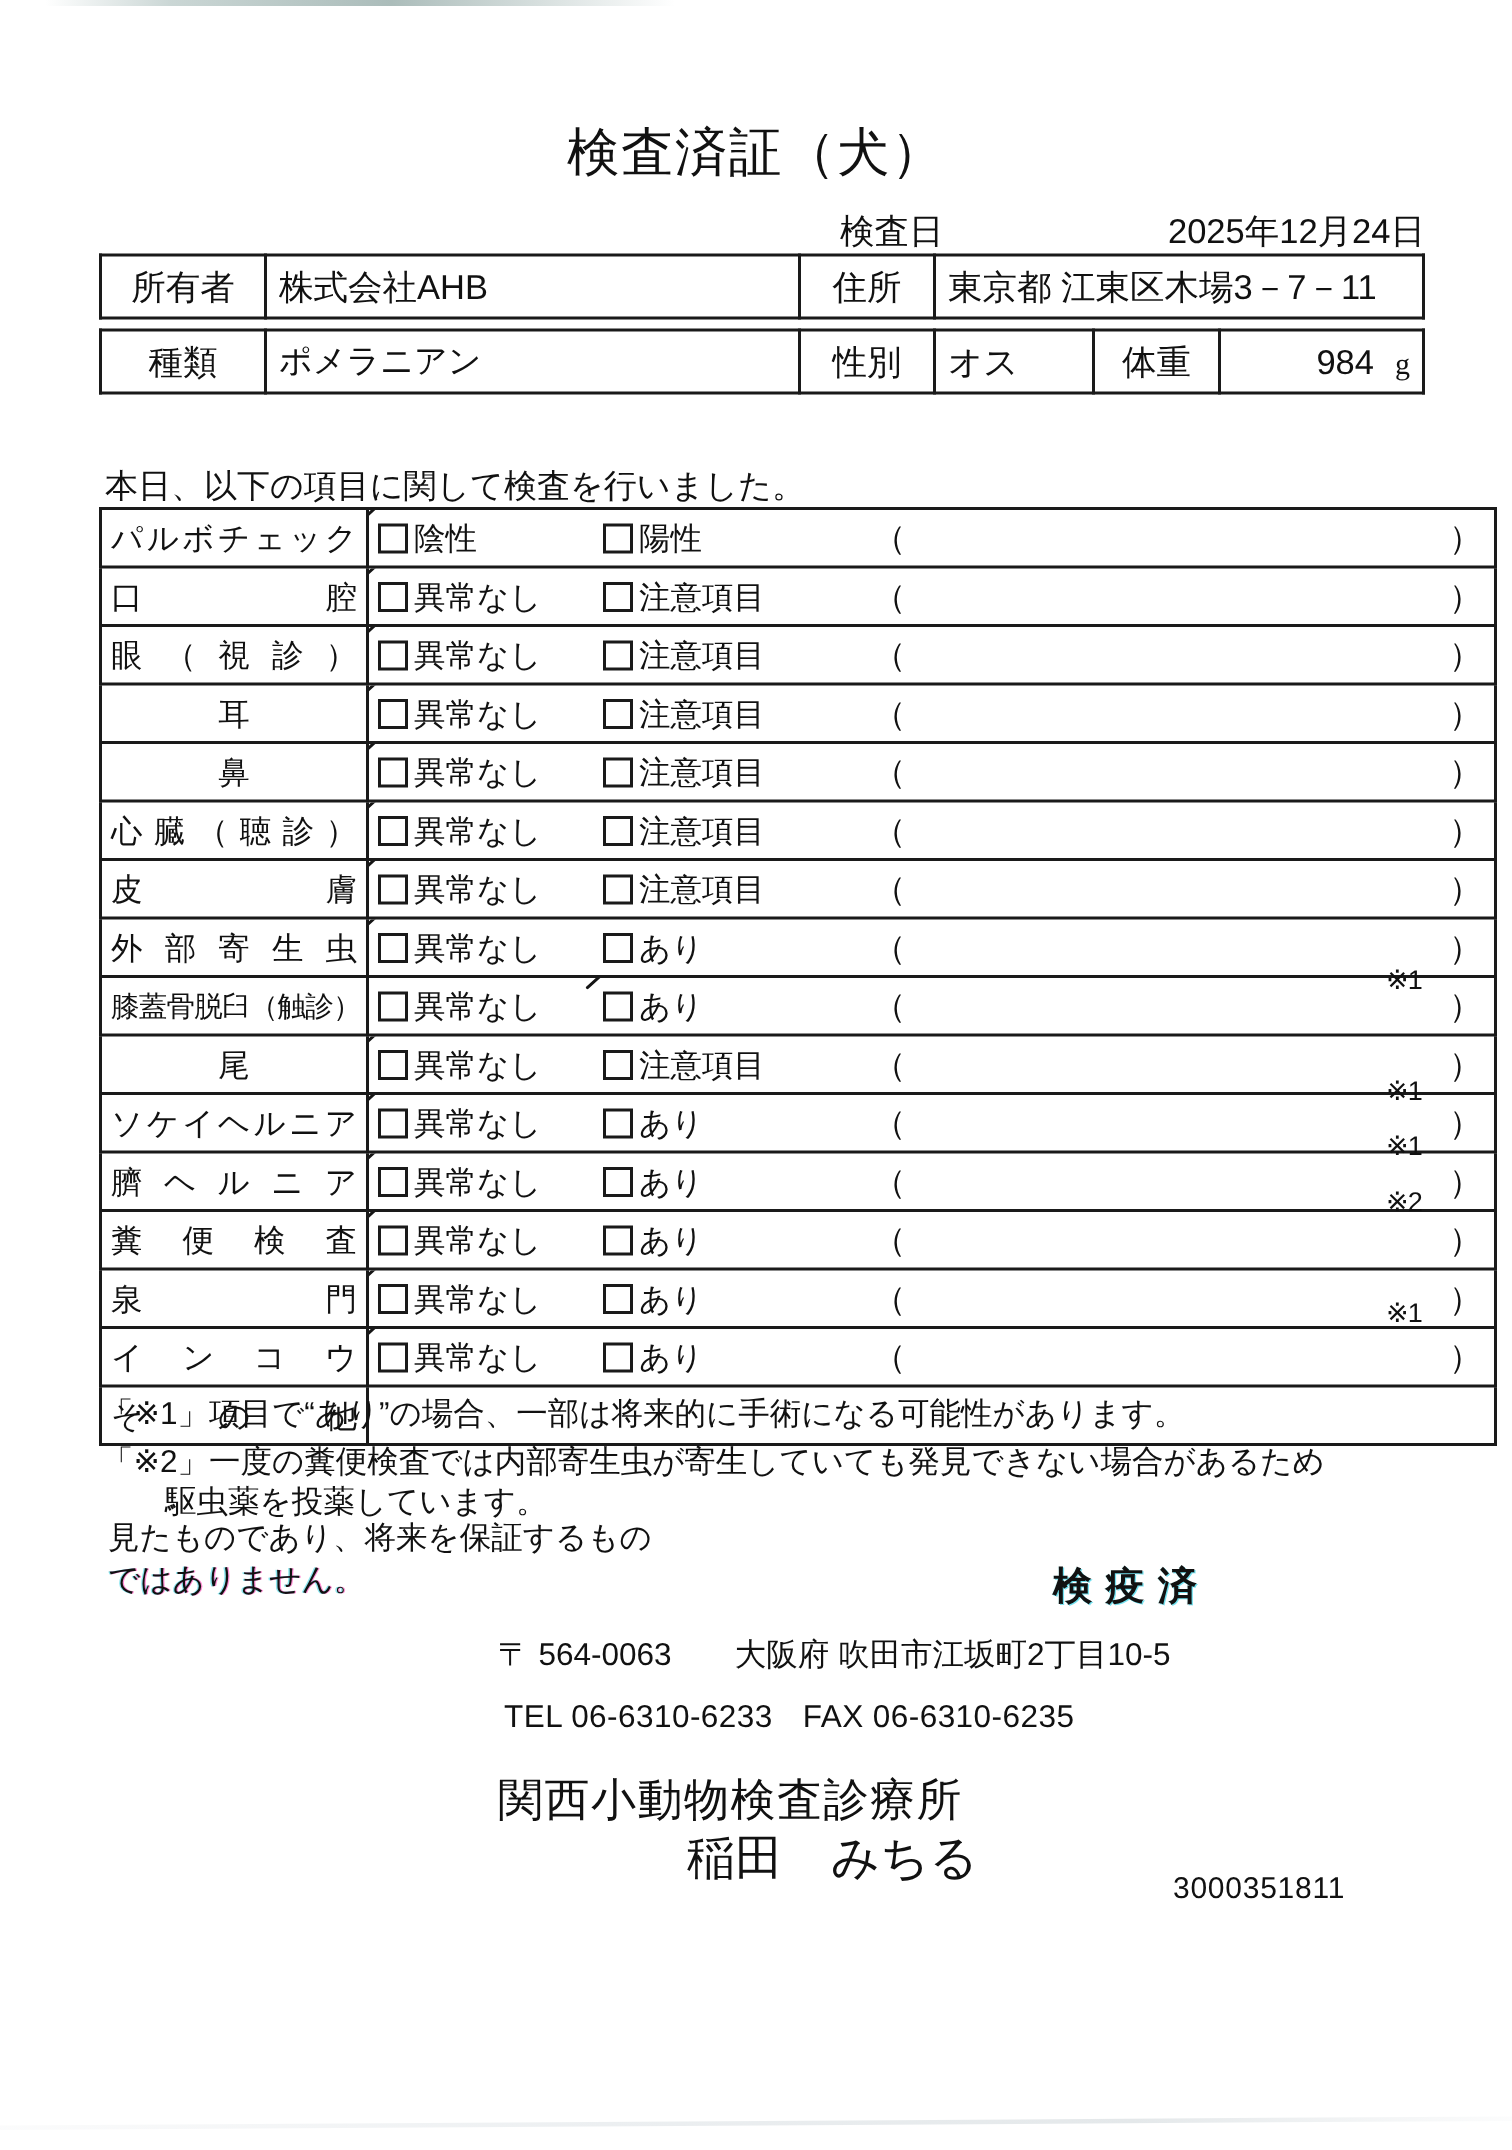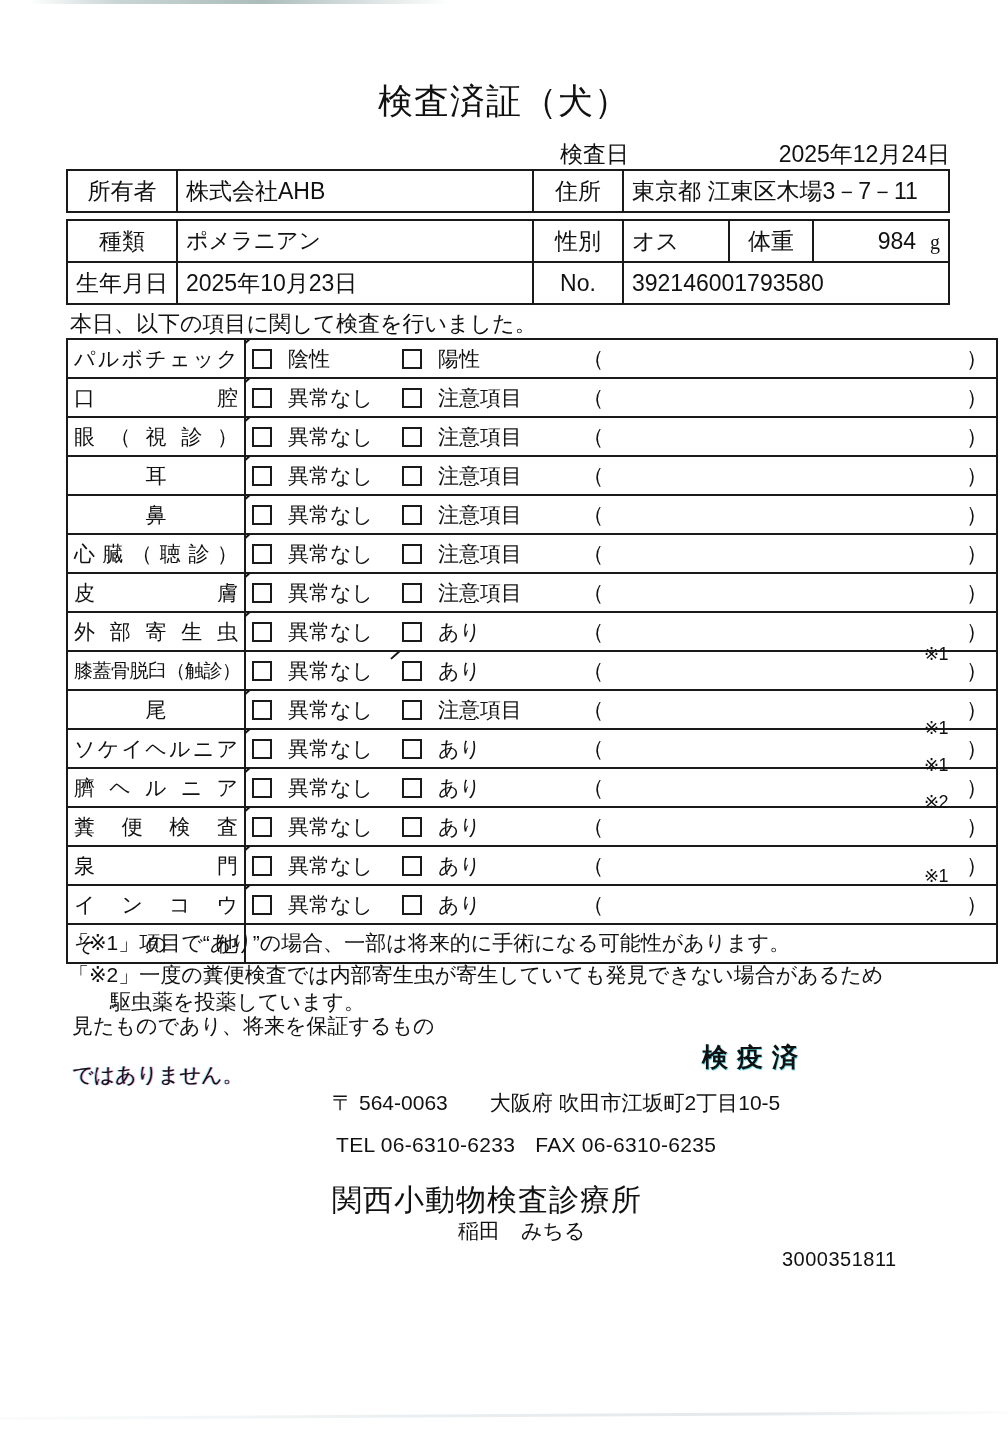--- a/index.html
+++ b/index.html
@@ -118,21 +118,20 @@
     text-align-last: center;
     letter-spacing: -0.5px;
   }
   #checklist-table td.opts { padding-left: 6px; }
 
   .opt-wrap { display: flex; align-items: center; height: 37px; }
   .opt {
     display: inline-flex; align-items: center;
     font-size: 21px;
     position: relative;
-    gap: 12px;
   }
   .opt.first { width: 150px; }
   .opt.second { width: 172px; }
   .box {
     display: inline-block;
     width: 16px; height: 16px;
     border: 2px solid #1a1a1a;
     margin-right: 4px;
     position: relative;
     flex: 0 0 auto;
@@ -168,21 +167,20 @@
   .footnotes .fn { margin-bottom: 6px; line-height: 1.25; }
   .fn-indent { padding-left: 42px; display: block; }
 
   .disclaimer {
     position: absolute; left: 72px; top: 1012px;
     font-size: 21px; line-height: 1.33;
   }
   .disclaimer .fringe {
     
     text-shadow: 0.9px 0 rgba(255,0,160,.45), -0.9px 0 rgba(0,200,220,.45);
-    margin-top: 21px;
   }
 
   
   .stamp {
     position: absolute;
     left: 702px; top: 1040px;
     font-size: 26px;
     letter-spacing: 9px;
     font-weight: 600;
     text-shadow: 0.8px 0.8px rgba(0,200,225,.55), -0.6px 0 rgba(200,255,255,.4);
@@ -199,21 +197,21 @@
     position: absolute; left: 336px; top: 1133px;
     font-size: 21px; letter-spacing: 0.3px;
   }
   .tel-line .fax { margin-left: 20px; }
   .clinic-name {
     position: absolute; left: 332px; top: 1180px;
     font-size: 30px; letter-spacing: 1px;
   }
   .clinic-person {
     position: absolute; left: 458px; top: 1217px;
-    font-size: 21px;
+    font-size: 32px;
   }
   .serial {
     position: absolute; left: 782px; top: 1248px;
     font-size: 20px; letter-spacing: 0.5px;
   }
 </style>
 </head>
 <body>
 
 <div class="page">
@@ -258,26 +256,20 @@
       <tr>
         <td class="lbl-cell">種類</td>
         <td class="cell-val thin">ポメラニアン</td>
         <td class="lbl-cell">性別</td>
         <td class="cell-val">オス</td>
         <td class="lbl-cell">体重</td>
         <td class="weight-cell">
           <span>984</span><span class="weight-unit">g</span>
         </td>
       </tr>
-      <tr>
-        <td class="lbl-cell">生年月日</td>
-        <td class="cell-val">2025年10月23日</td>
-        <td class="lbl-cell no-label">No.</td>
-        <td class="cell-val" colspan="3">392146001793580</td>
-      </tr>
     </tbody>
   </table>
 
   <div class="intro-line">本日、以下の項目に関して検査を行いました。</div>
 
   <table class="tbl" id="checklist-table">
     <colgroup>
         <col style="width:178px">
         <col>
       </colgroup>

